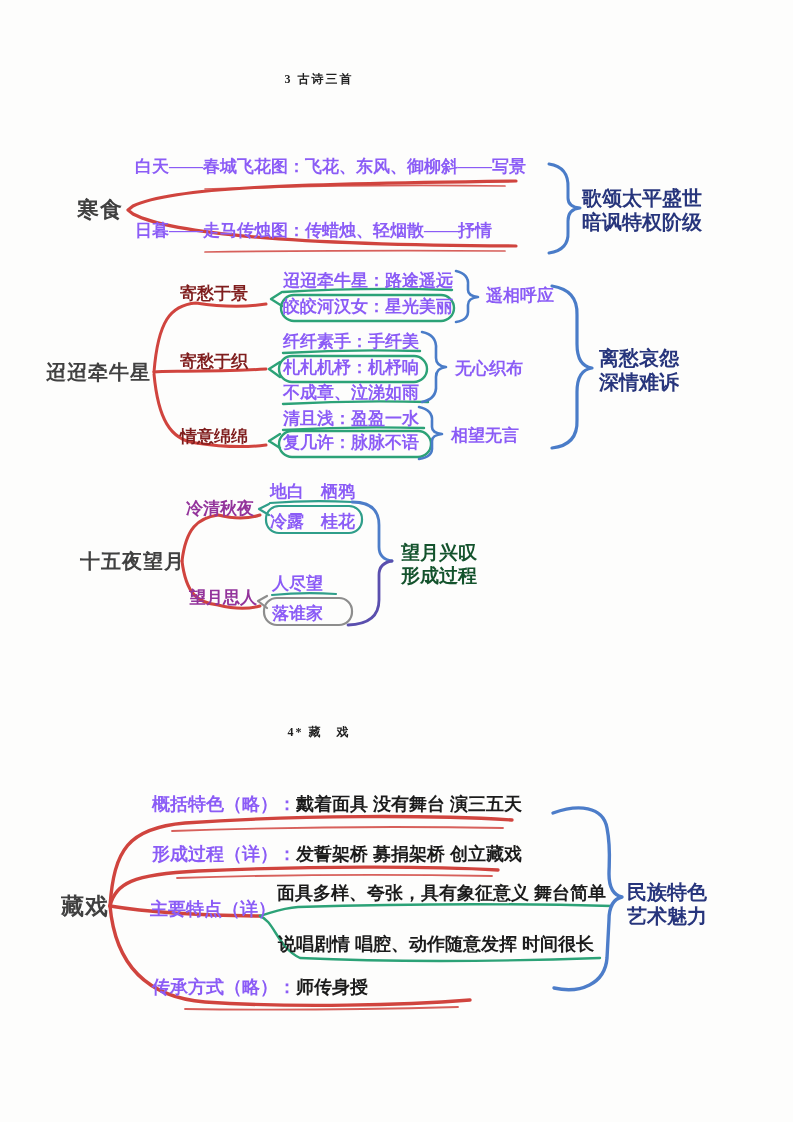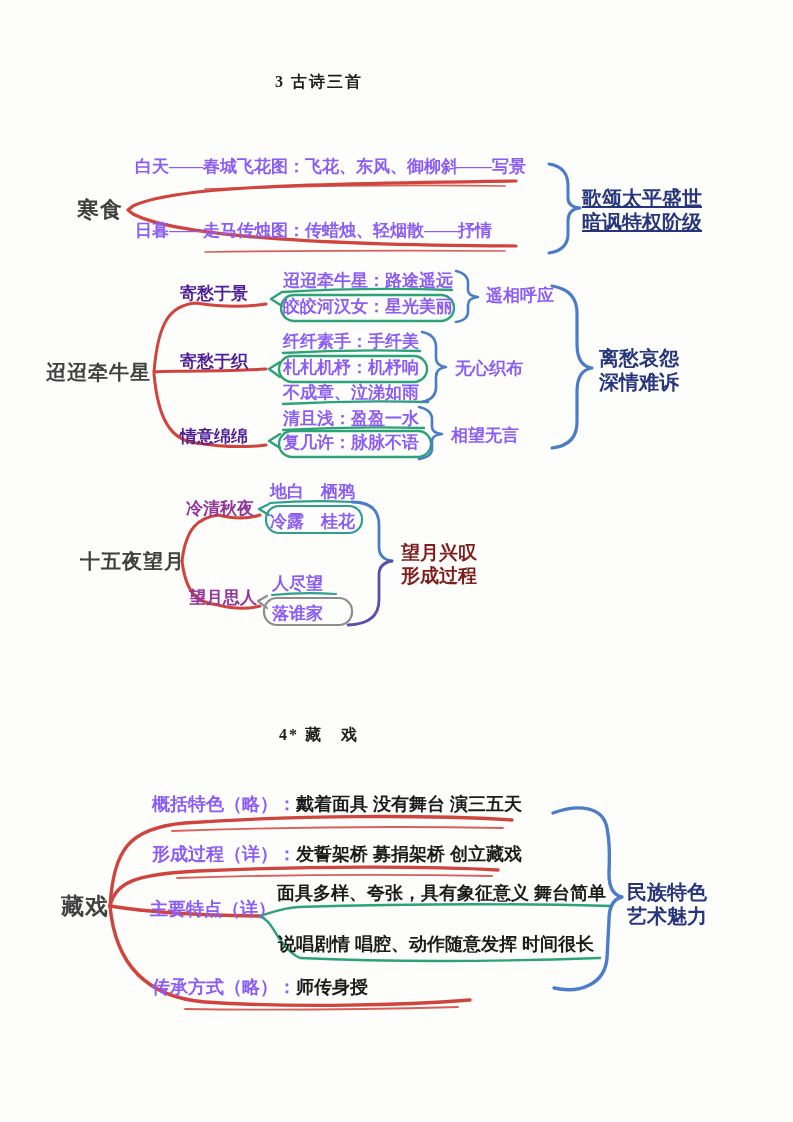--- a/index.html
+++ b/index.html
@@ -3,28 +3,28 @@
 <meta charset="utf-8">
 <style>
   html,body{margin:0;padding:0;background:#ffffff;}
   .canvas{position:relative;width:793px;height:1122px;background:#fdfdfc;overflow:hidden;
           font-family:"Liberation Sans","DejaVu Sans",sans-serif;}
   .abs{position:absolute;white-space:nowrap;line-height:1.15;}
   svg.strokes{position:absolute;left:0;top:0;width:793px;height:1122px;}
   svg.strokes path, svg.strokes rect{fill:none;stroke-linecap:round;stroke-linejoin:round;}
 
   .title{width:638px;text-align:center;font-family:"Liberation Serif","DejaVu Serif",serif;
-         font-weight:700;font-size:16px;color:#1f1f1f;letter-spacing:2px;}
+         font-weight:700;font-size:12px;color:#1f1f1f;letter-spacing:2px;}
   .serif{font-family:"Liberation Serif","DejaVu Serif",serif;font-weight:700;color:#8b5cf6;}
   .r17{font-size:17px;}
   .root{font-weight:800;letter-spacing:1px;color:#404040;}
-  .lbl{font-weight:700;font-size:17px;color:#4c1d95;}
+  .lbl{font-weight:700;font-size:17px;color:#7f1d1d;}
   .lbl3{color:#93349b;}
   .sum{font-weight:800;font-size:20px;color:#27357c;line-height:24px;}
-  .sump{color:#7f1d1d;font-size:19px;line-height:23px;}
+  .sump{color:#14532d;font-size:19px;line-height:23px;}
   .s4row{font-weight:700;font-size:18px;color:#1b1b1b;}
   .s4lbl{color:#8b5cf6;}
 </style>
 </head>
 <body>
 
 <div class="canvas">
 
   <svg class="strokes" viewBox="0 0 793 1122">
 
@@ -88,21 +88,21 @@
       <path stroke="#4d7dc9" stroke-width="3.4" d="M553,813 C578,804 603,806 607,828 C611,848 609,864 609,874 Q609,894 622,897 Q609,900 609,920 L607,958 C605,984 580,994 554,988"></path>
     </g>
   </svg>
 
   <div class="abs title" style="top:73px;left:0;">3 古诗三首</div>
   <div class="abs title" style="top:726px;left:0;">4* 藏　戏</div>
 
   <div class="abs root" style="left:77px;top:197px;font-size:22px;">寒食</div>
   <div class="abs serif r17" style="left:135px;top:157px;">白天——春城飞花图：飞花、东风、御柳斜——写景</div>
   <div class="abs serif r17" style="left:135px;top:221px;">日暮——走马传烛图：传蜡烛、轻烟散——抒情</div>
-  <div class="abs sum" style="left:582px;top:186px;text-decoration:underline;">
+  <div class="abs sum" style="left:582px;top:186px;">
     <div>歌颂太平盛世</div>
     <div>暗讽特权阶级</div>
   </div>
 
   <div class="abs root" style="left:46px;top:361px;font-size:20px;">迢迢牵牛星</div>
 
   <div class="abs lbl" style="left:180px;top:284px;">寄愁于景</div>
   <div class="abs serif r17" style="left:283px;top:271px;">迢迢牵牛星：路途遥远</div>
   <div class="abs serif r17" style="left:283px;top:297px;">皎皎河汉女：星光美丽</div>
   <div class="abs serif r17" style="left:486px;top:286px;">遥相呼应</div>

